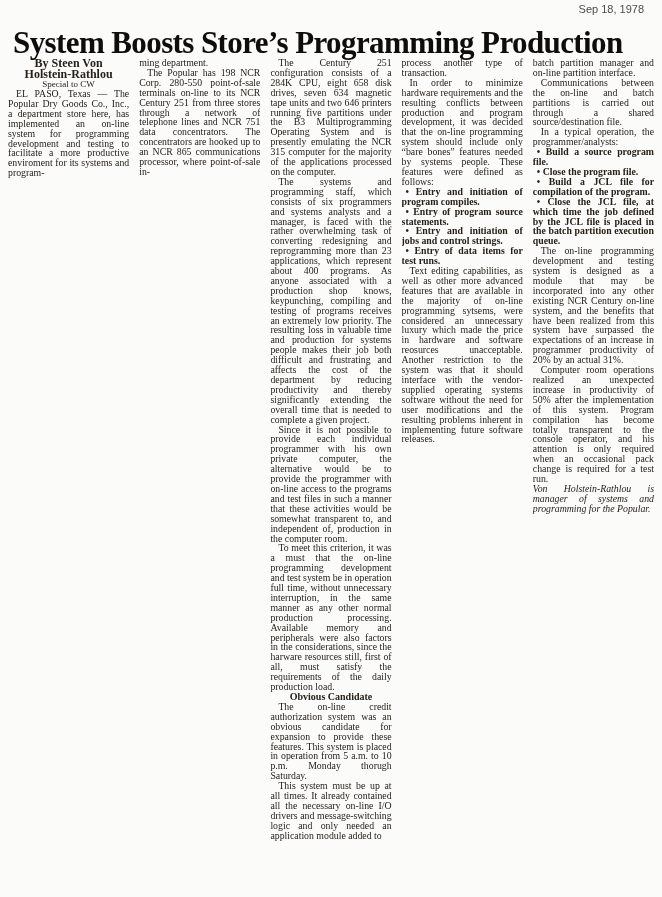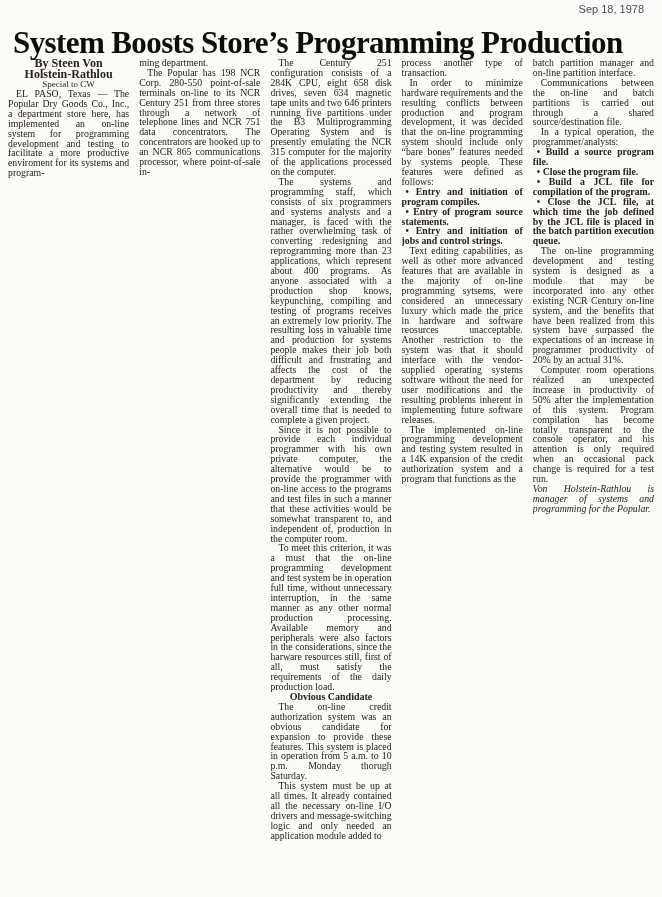--- a/index.html
+++ b/index.html
@@ -90,22 +90,22 @@
         <p class="subhead">Obvious Candidate</p>
         <p class="paragraph indent">The on-line credit authorization system was an obvious candidate for expansion to provide these features. This system is placed in operation from 5 a.m. to 10 p.m. Monday thorugh Saturday.</p>
         <p class="paragraph indent">This system must be up at all times. It already contained all the necessary on-line I/O drivers and message-switching logic and only needed an application module added to</p>
       </div>
       <div class="column">
         <p class="paragraph">process another type of transaction.</p>
         <p class="paragraph indent">In order to minimize hardware requirements and the resulting conflicts between production and program development, it was decided that the on-line programming system should include only “bare bones” features needed by systems people. These features were defined as follows:</p>
         <p class="bullet">• Entry and initiation of program compiles.</p>
         <p class="bullet">• Entry of program source statements.</p>
         <p class="bullet">• Entry and initiation of jobs and control strings.</p>
+        <p class="bullet">• Entry of data items for test runs.</p>
         <p class="paragraph indent">Text editing capabilities, as well as other more advanced features that are available in the majority of on-line programming sytsems, were considered an unnecessary luxury which made the price in hardware and software reosurces unacceptable. Another restriction to the system was that it should interface with the vendor-supplied operating systems software without the need for user modifications and the resulting problems inherent in implementing future software releases.</p>
-        <p class="paragraph indent">The implemented on-line programming development and testing system resulted in a 14K expansion of the credit authorization system and a program that functions as the</p>
       </div>
       <div class="column">
         <p class="paragraph">batch partition manager and on-line partition interface.</p>
         <p class="paragraph indent">Communications between the on-line and batch partitions is carried out through a shared source/destination file.</p>
         <p class="paragraph indent">In a typical operation, the programmer/analysts:</p>
         <p class="bullet">• Build a source program file.</p>
         <p class="bullet">• Close the program file.</p>
         <p class="bullet">• Build a JCL file for compilation of the program.</p>
         <p class="bullet">• Close the JCL file, at which time the job defined by the JCL file is placed in the batch partition execution queue.</p>
         <p class="paragraph indent">The on-line programming development and testing system is designed as a module that may be incorporated into any other existing NCR Century on-line system, and the benefits that have been realized from this system have surpassed the expectations of an increase in programmer productivity of 20% by an actual 31%.</p>

